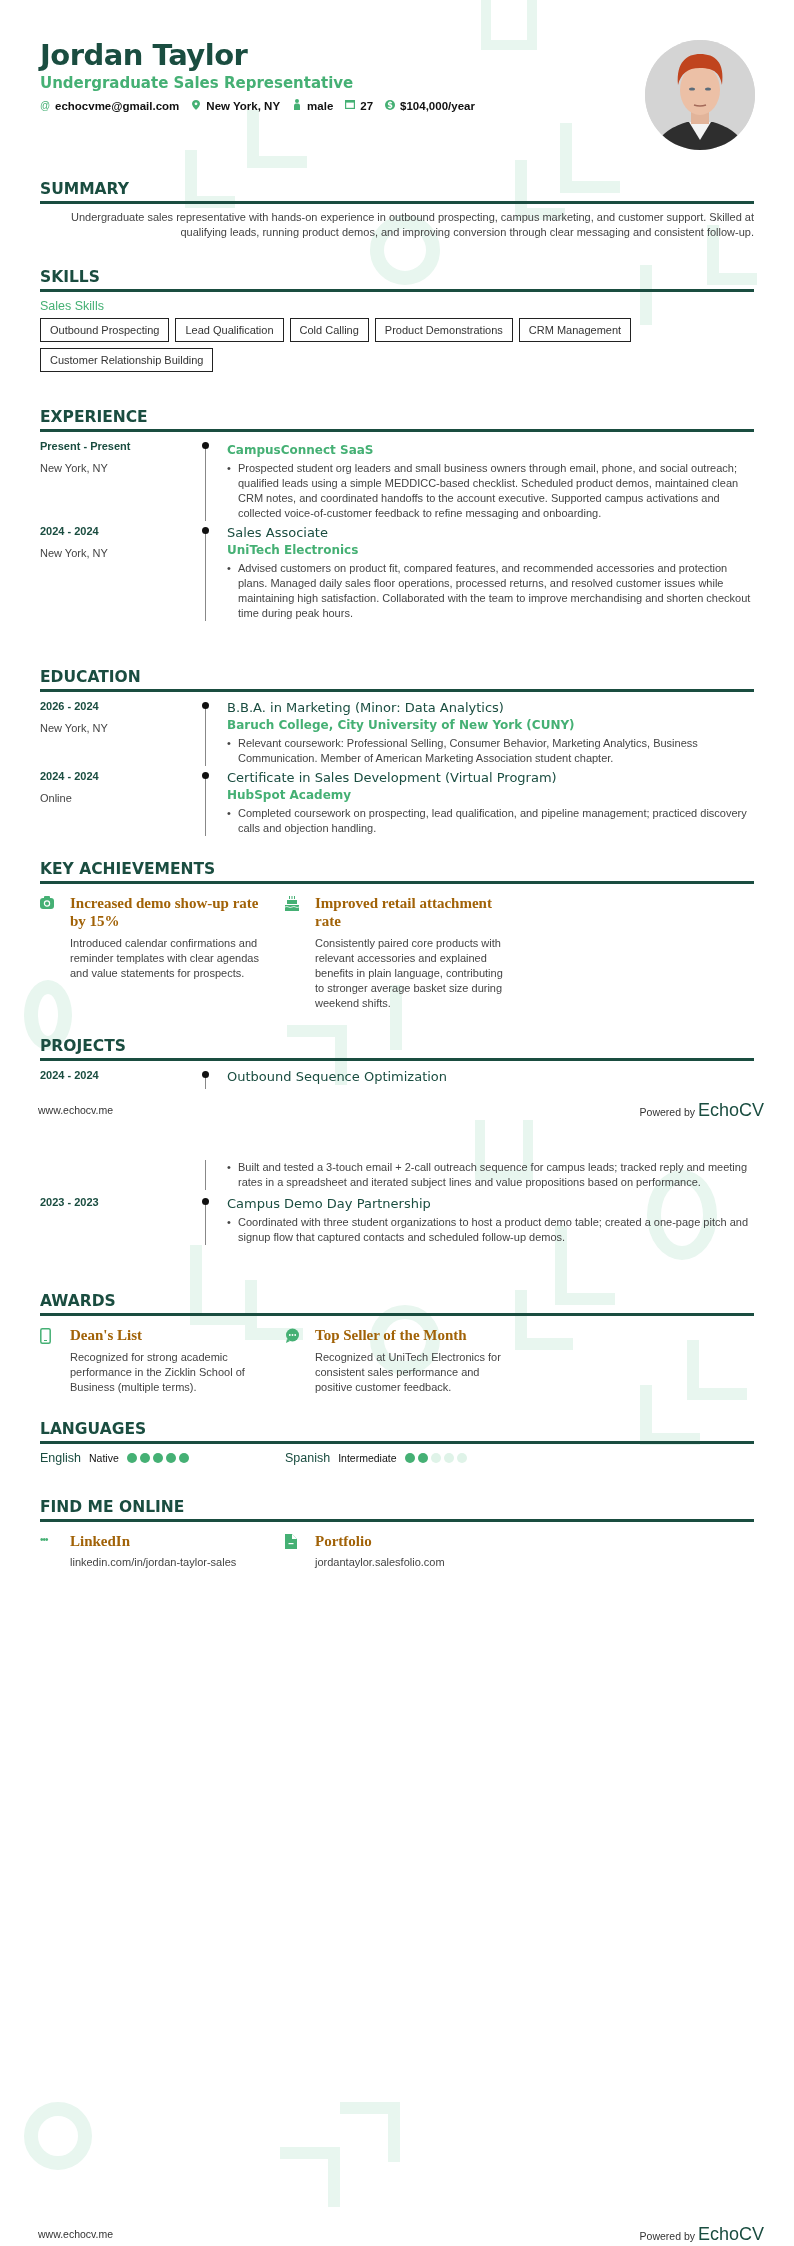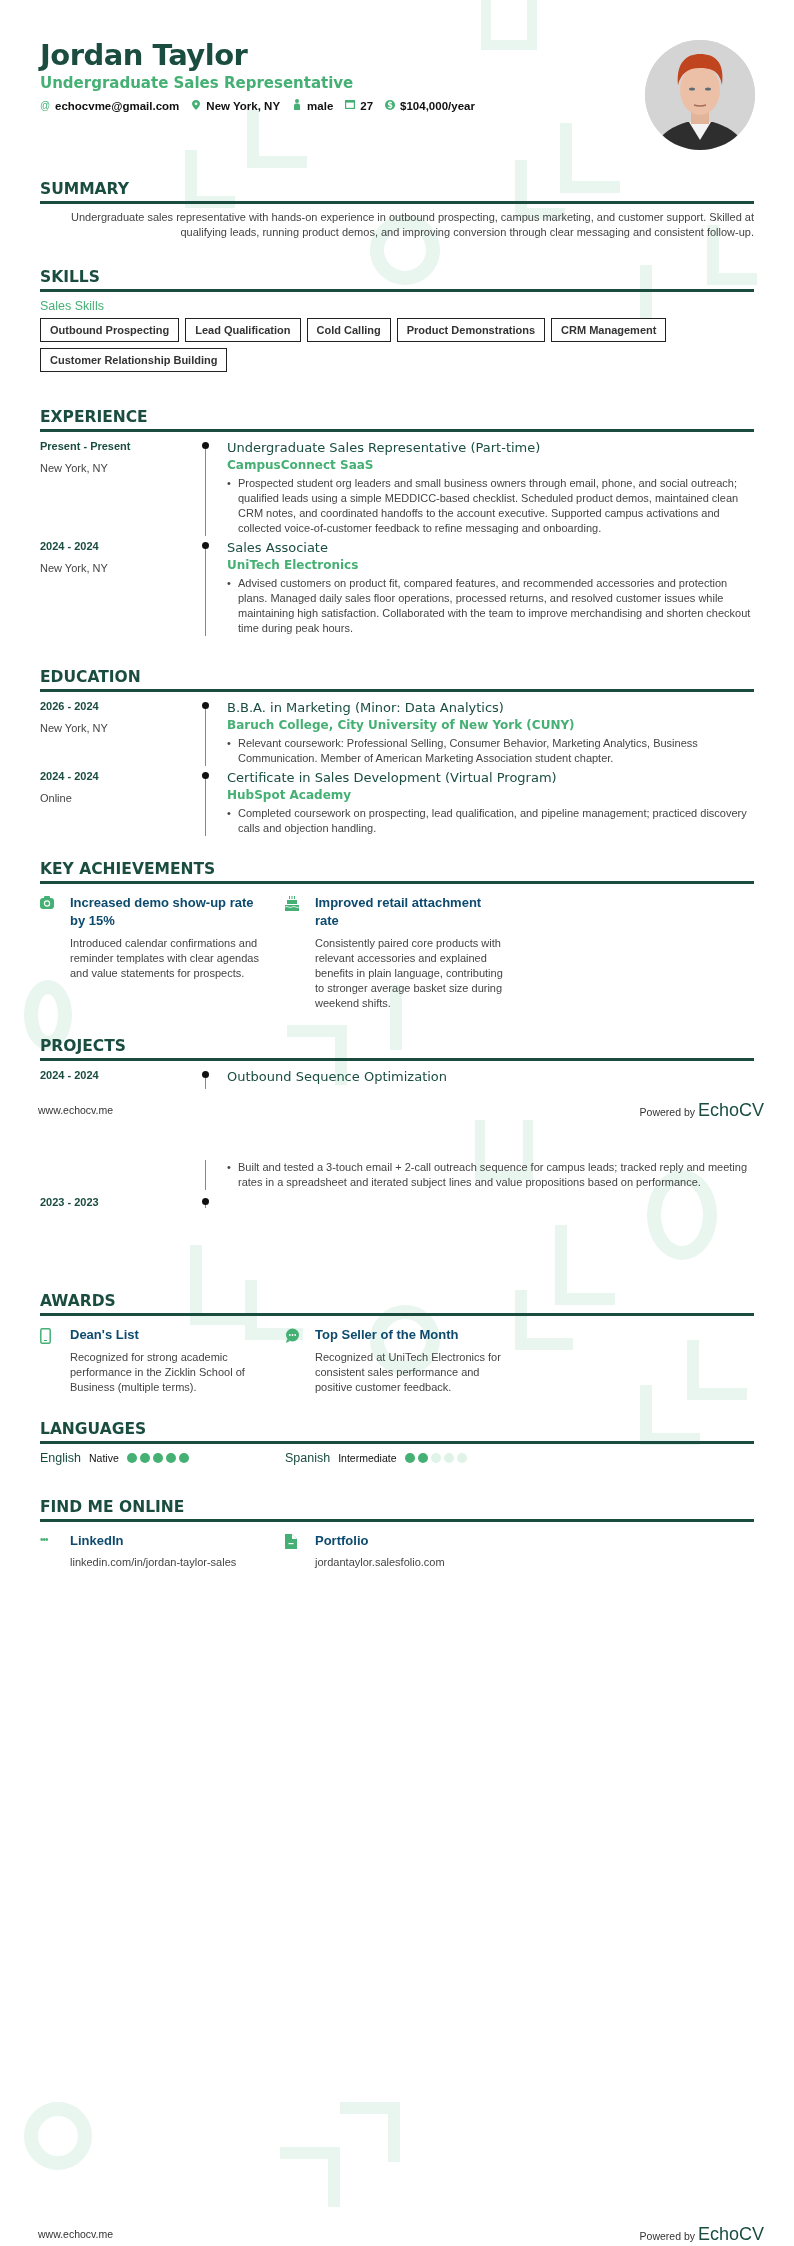--- a/index.html
+++ b/index.html
@@ -14,38 +14,38 @@
   .contact .ci { display: flex; align-items: center; gap: 5px; }
   .contact .ico { color: #45b074; font-size: 10px; width: 10px; text-align: center; }
   .avatar { position: absolute; left: 645px; top: 40px; width: 110px; height: 110px; border-radius: 50%; overflow: hidden; background: #d6d6d6; z-index: 1; }
 
   .section-title { font-family: "DejaVu Sans", sans-serif; font-weight: bold; font-size: 15.5px; color: #1a4d40; letter-spacing: 0px; }
   .rule { height: 3px; background: #1a4d40; margin-top: 3px; }
   .para { font-size: 11px; line-height: 15px; color: #444; text-align: right; }
 
   .skill-group { font-size: 12.5px; color: #45b074; margin-top: 7px; }
   .chips { display: flex; flex-wrap: wrap; gap: 6px 6px; margin-top: 5px; }
-  .chip { border: 1.5px solid #222; padding: 5px 9px; font-size: 11px; font-weight: bold; color: #333; background: #fff; }
+  .chip { border: 1.5px solid #222; padding: 5px 9px; font-size: 11px; font-weight: normal; color: #333; background: #fff; }
 
   .tl-row { display: flex; position: relative; }
   .tl-left { width: 170px; flex-shrink: 0; }
   .tl-date { font-size: 11px; font-weight: bold; color: #1a4d40; }
   .tl-loc { font-size: 11px; color: #444; margin-top: 10px; }
   .tl-line { width: 1px; background: #888; position: absolute; left: 165px; top: 8px; bottom: 0; }
   .tl-dot { position: absolute; left: 162px; top: 2px; width: 7px; height: 7px; border-radius: 50%; background: #111; }
   .tl-right { padding-left: 17px; flex: 1; }
   .tl-title { font-family: "DejaVu Sans", sans-serif; font-size: 13px; color: #1a4d40; font-weight: normal; }
   .tl-org { font-family: "DejaVu Sans", sans-serif; font-size: 12px; font-weight: bold; color: #45b074; margin-top: 3px; }
   .tl-bullet { font-size: 11px; line-height: 15px; color: #444; padding-left: 11px; position: relative; margin-top: 4px; }
   .tl-bullet::before { content: "•"; position: absolute; left: 0; }
 
   .cards { display: flex; gap: 0; }
   .card { width: 245px; display: flex; gap: 14px; }
   .card .cico { width: 16px; flex-shrink: 0; color: #45b074; font-size: 14px; padding-top: 2px; }
-  .card-title { font-family: Liberation Sans, sans-serif; font-weight: bold; font-size: 13px; color: #0c4a6e; line-height: 18px; width: 190px; }
+  .card-title { font-family: Liberation Serif, serif; font-weight: bold; font-size: 15px; color: #a16207; line-height: 18px; width: 190px; }
   .card-desc { font-size: 11px; line-height: 15px; color: #444; margin-top: 6px; width: 190px; }
 
   .lang-row { display: flex; margin-top: 7px; }
   .lang { display: flex; align-items: center; width: 245px; gap: 8px; }
   .lang-name { font-size: 12.5px; color: #1a4d40; }
   .lang-level { font-size: 10.5px; color: #111; }
   .dots { display: flex; gap: 3px; }
   .dot { width: 10px; height: 10px; border-radius: 50%; background: #45b074; }
   .dot.off { background: #dff3e8; }
 
@@ -157,21 +157,20 @@
   <div class="section-title">EXPERIENCE</div>
   <div class="rule"></div>
   <div class="tl-row" style="margin-top:8px;">
     <div class="tl-line"></div>
     <div class="tl-dot"></div>
     <div class="tl-left">
       <div class="tl-date">Present - Present</div>
       <div class="tl-loc">New York, NY</div>
     </div>
     <div class="tl-right">
-      <div class="tl-title">Undergraduate Sales Representative (Part-time)</div>
       <div class="tl-org">CampusConnect SaaS</div>
       <div class="tl-bullet">Prospected student org leaders and small business owners through email, phone, and social outreach; qualified leads using a simple MEDDICC-based checklist. Scheduled product demos, maintained clean CRM notes, and coordinated handoffs to the account executive. Supported campus activations and collected voice-of-customer feedback to refine messaging and onboarding.</div>
     </div>
   </div>
   <div class="tl-row" style="margin-top:4px;">
     <div class="tl-line"></div>
     <div class="tl-dot"></div>
     <div class="tl-left">
       <div class="tl-date">2024 - 2024</div>
       <div class="tl-loc">New York, NY</div>
@@ -272,20 +271,24 @@
     <div class="tl-right">
       <div class="tl-bullet" style="margin-top:0;">Built and tested a 3-touch email + 2-call outreach sequence for campus leads; tracked reply and meeting rates in a spreadsheet and iterated subject lines and value propositions based on performance.</div>
     </div>
   </div>
   <div class="tl-row" style="margin-top:6px;">
     <div class="tl-line"></div>
     <div class="tl-dot"></div>
     <div class="tl-left">
       <div class="tl-date">2023 - 2023</div>
     </div>
+    <div class="tl-right">
+      <div class="tl-title">Campus Demo Day Partnership</div>
+      <div class="tl-bullet">Coordinated with three student organizations to host a product demo table; created a one-page pitch and signup flow that captured contacts and scheduled follow-up demos.</div>
+    </div>
   </div>
 </div>
 
 <div class="content" style="top:1292px;">
   <div class="section-title">AWARDS</div>
   <div class="rule"></div>
   <div class="cards" style="margin-top:10px;">
     <div class="card">
       <div class="cico"><svg width="11" height="16" viewBox="0 0 11 16">
             <rect x="0.8" y="0.8" width="9.4" height="14.4" rx="1.5" fill="none" stroke="#45b074" stroke-width="1.5"></rect>

